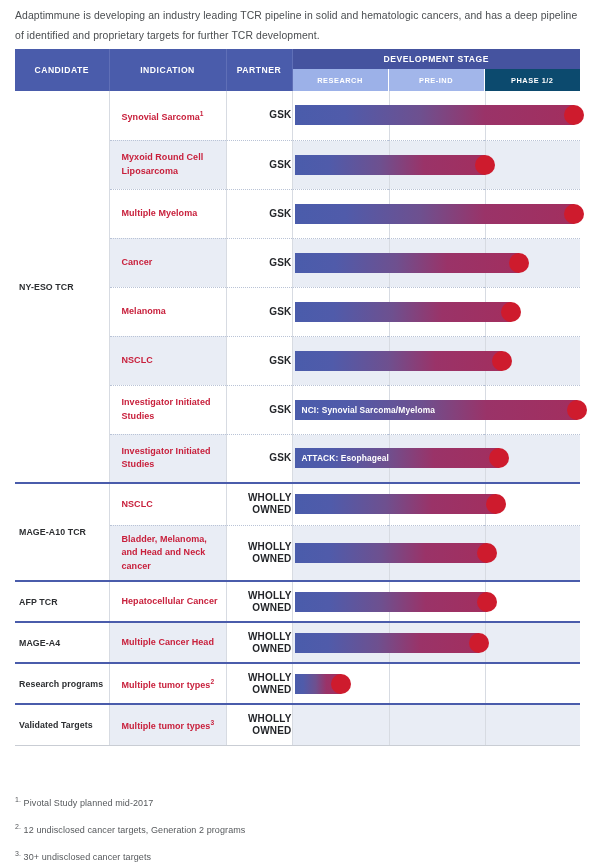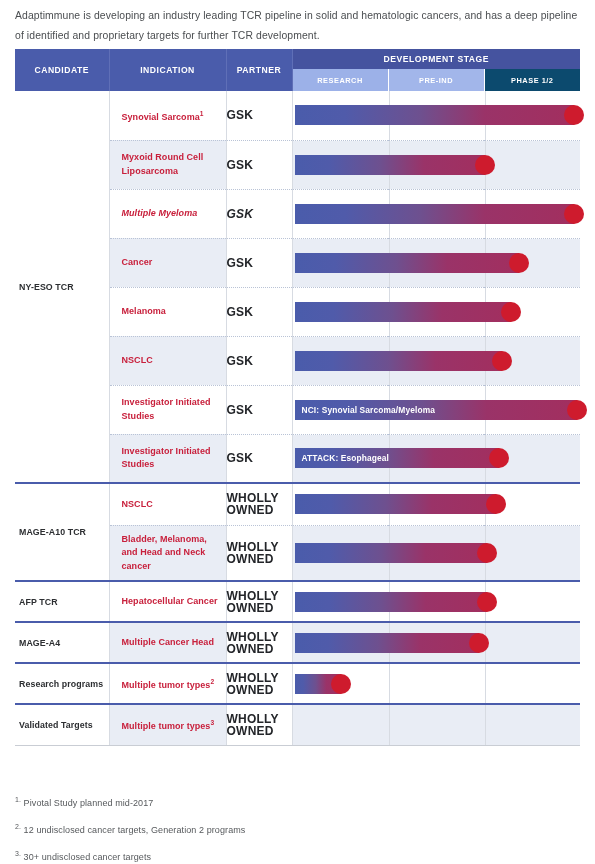--- a/index.html
+++ b/index.html
@@ -105,24 +105,24 @@
     font-size: 9px;
     font-weight: bold;
     color: #c8203c;
     padding-left: 12px;
     padding-right: 6px;
     line-height: 13.5px;
     letter-spacing: 0.005em;
     border-right: 1px solid #d7dbe2;
   }
   td.partner {
-    font-size: 12px;
+    font-size: 10px;
     font-weight: bold;
     color: #232529;
-    text-align: left;
+    text-align: right;
     line-height: 12px;
     letter-spacing: 0.02em;
     background: #ffffff !important;
     border-right: 1px solid #d7dbe2;
   }
   td.stage {
     position: relative;
     padding: 0;
   }
   td.stage .gridline {
@@ -240,21 +240,21 @@
           <td class="stage" colspan="3">
             <div class="gridline" style="left: 96px;"></div>
             <div class="gridline" style="left: 192px;"></div>
             <div class="barwrap">
               <div class="bar" style="width: 190.08px;">
                 <div class="cap"></div>
               </div>
             </div>
           </td>
         </tr>
-        <tr class="plain" style="height: 49px; font-style: italic;">
+        <tr class="plain" style="height: 49px;">
           <td class="indication">Multiple Myeloma</td>
           <td class="partner">GSK</td>
           <td class="stage" colspan="3">
             <div class="gridline" style="left: 96px;"></div>
             <div class="gridline" style="left: 192px;"></div>
             <div class="barwrap">
               <div class="bar" style="width: 279.36px;">
                 <div class="cap"></div>
               </div>
             </div>

